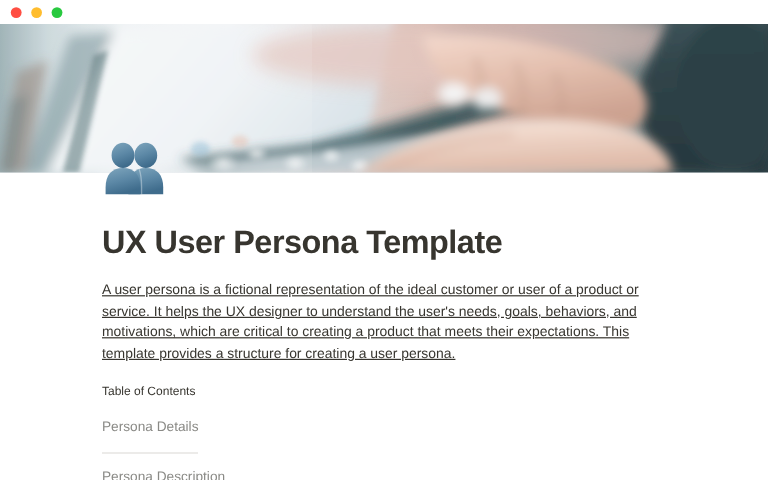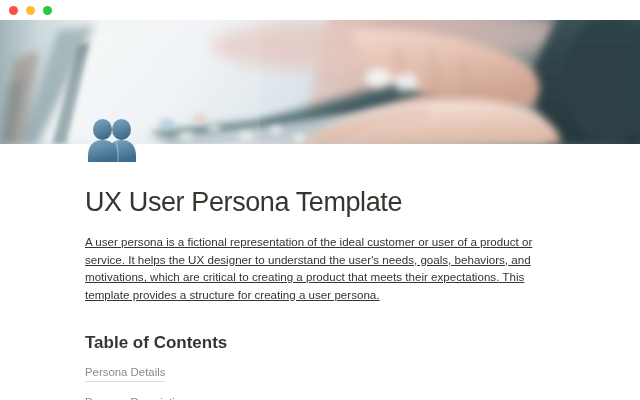--- a/index.html
+++ b/index.html
@@ -84,55 +84,55 @@
     height: 256px;
     background: #ffffff;
     padding: 0 85px;
     z-index: 5;
   }
 
   .page-title {
     margin-top: 42px;
     font-size: 27px;
     line-height: 32px;
-    font-weight: normal;
+    font-weight: bold;
     color: #37352f;
     letter-spacing: -0.4px;
   }
 
   .intro {
     margin-top: 15px;
     font-size: 11.6px;
     line-height: 17.6px;
     color: #37352f;
     max-width: 472px;
     text-decoration: underline;
   }
 
   .toc-heading {
-    margin-top: 32px;
-    font-size: 17px;
+    margin-top: 16px;
+    font-size: 10px;
     line-height: 16px;
-    font-weight: bold;
+    font-weight: normal;
     color: #37352f;
   }
 
   .toc-list {
     list-style: none;
     margin-top: 11px;
   }
   .toc-list li { margin-bottom: 10px; }
 
   .toc-link {
     font-size: 11.4px;
     line-height: 15px;
     color: #8a8a86;
     text-decoration: none;
     border-bottom: 1px solid #dfdedb;
-    padding-bottom: 1px;
+    padding-bottom: 13px;
     display: inline-block;
     cursor: pointer;
   }
 </style>
 </head>
 <body>
 
 <div class="window">
 
   <div class="titlebar">

